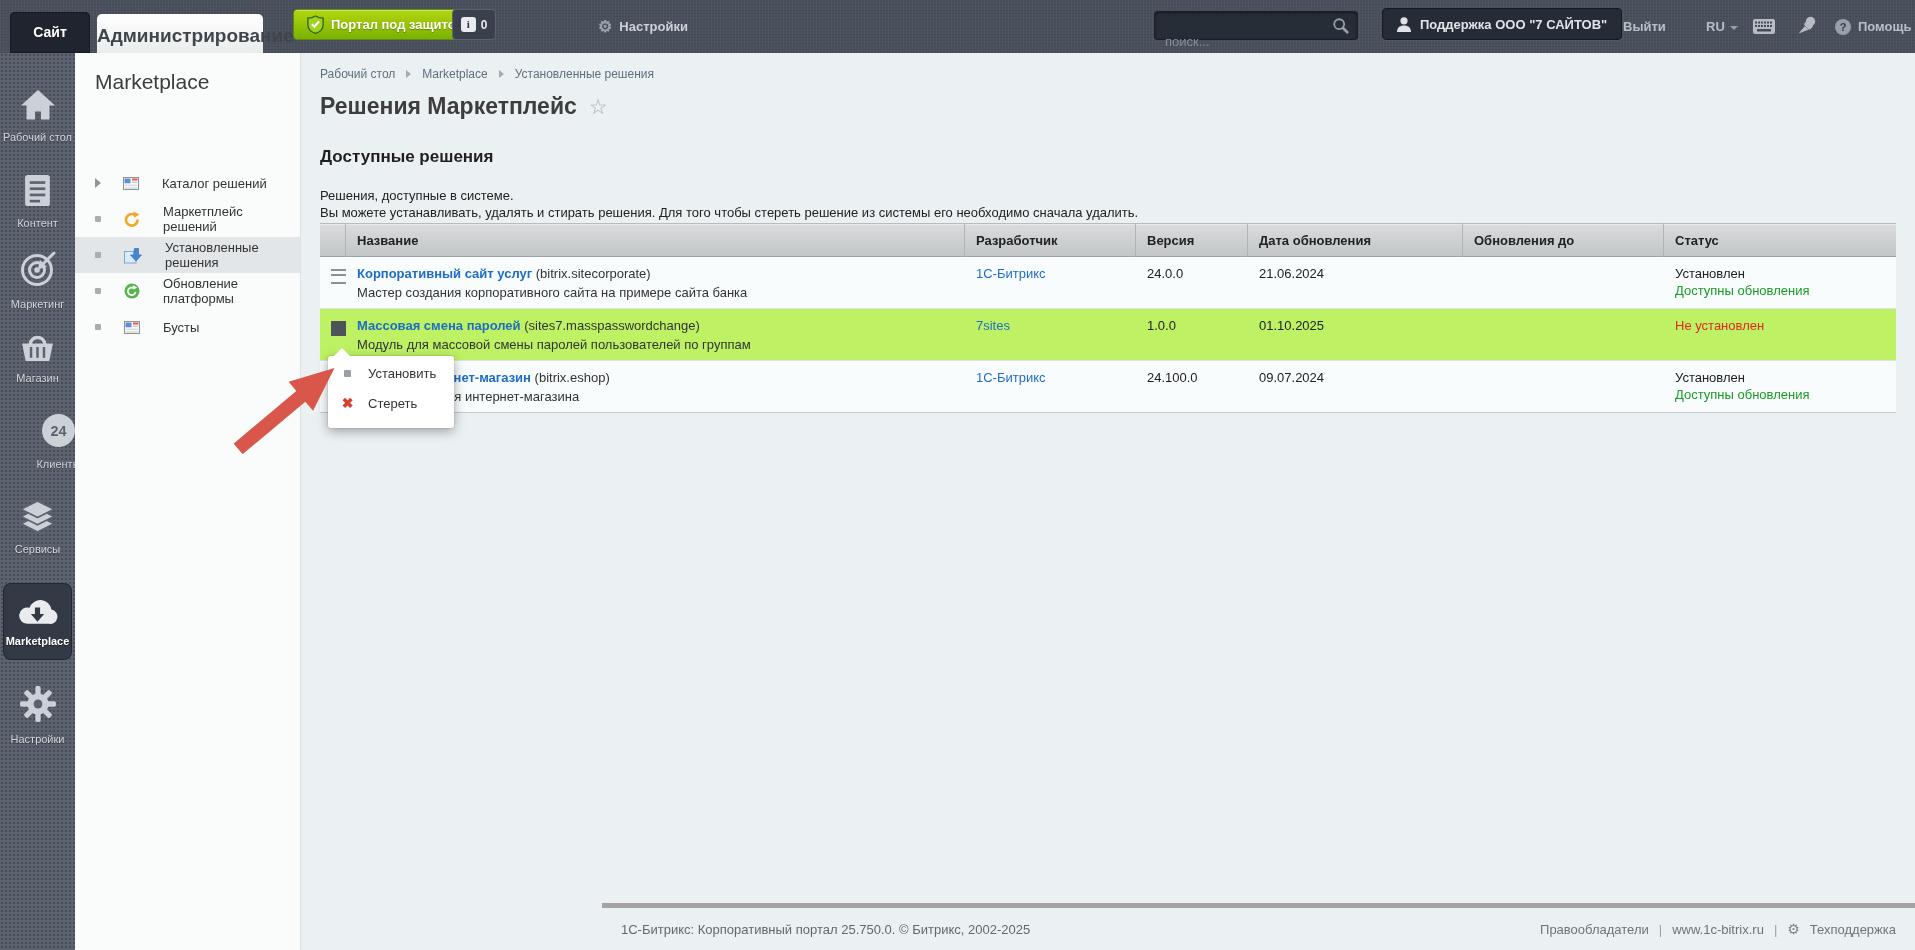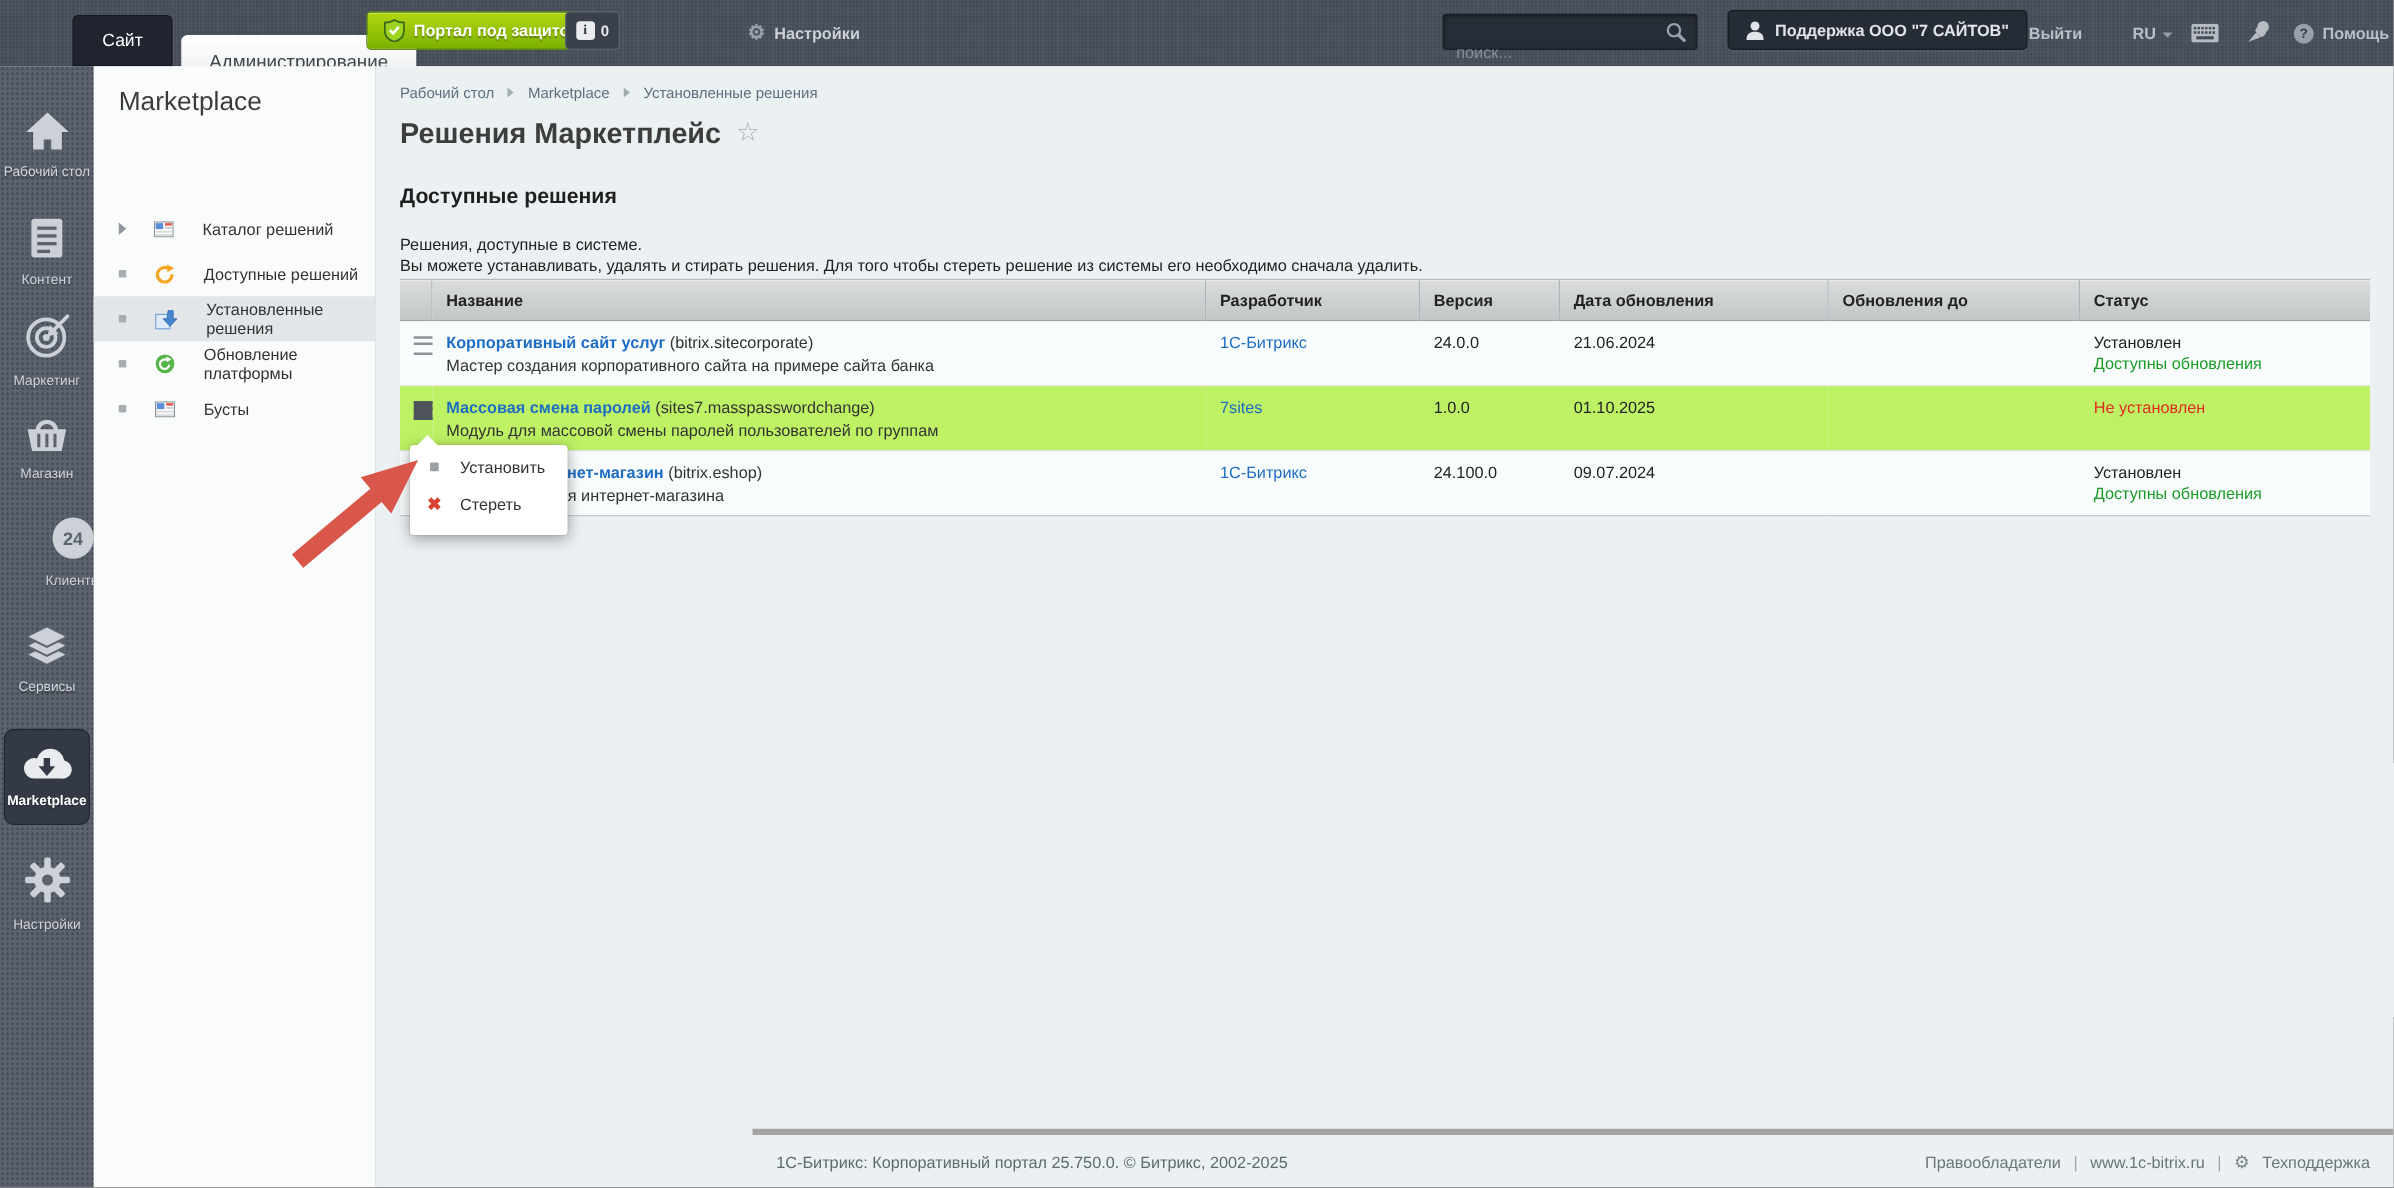--- a/index.html
+++ b/index.html
@@ -3,25 +3,25 @@
 <meta charset="utf-8">
 <style>
   html,body{margin:0;padding:0;background:#333;}
   .screen{position:relative;width:1915px;height:950px;overflow:hidden;
     font-family:"Liberation Sans",sans-serif;background:#ebf0f2;}
 
   
   .topbar{position:absolute;left:0;top:0;width:100%;height:53px;background-color:#49505c;
     background-image:repeating-linear-gradient(90deg,rgba(255,255,255,.04) 0 1px,transparent 1px 3px),
                      repeating-linear-gradient(0deg,rgba(0,0,0,.07) 0 1px,transparent 1px 3px);}
-  .tab{position:absolute;text-align:center;font-weight:normal;border-radius:5px 5px 0 0;cursor:default;margin-left:48px;}
+  .tab{position:absolute;text-align:center;font-weight:bold;border-radius:5px 5px 0 0;cursor:default;}
   .tab-site{left:10px;top:12px;width:80px;height:41px;line-height:41px;background:#20242e;
     color:#fff;font-size:14px;box-shadow:inset 0 0 0 1px #141820;}
-  .tab-admin{left:97px;top:28px;width:188px;height:43px;line-height:43px;
-    background:linear-gradient(#ffffff,#e7eaea);color:#40454c;font-size:15px;}
+  .tab-admin{left:97px;top:14px;width:166px;height:43px;line-height:43px;
+    background:linear-gradient(#ffffff,#e7eaea);color:#40454c;font-size:19px;}
   .btn-protect{position:absolute;left:293px;top:9px;height:31px;display:flex;align-items:center;gap:7px;
     padding:0 13px;background:linear-gradient(#b2d60f,#7cb100);border:1px solid #5d8d13;border-radius:4px;
     box-shadow:inset 0 1px 0 rgba(255,255,255,.35);color:#fff;font-size:13px;font-weight:bold;
     text-shadow:0 1px 1px rgba(0,0,0,.3);box-sizing:border-box;}
   .btn-counter{position:absolute;left:452px;top:9px;width:44px;height:31px;box-sizing:border-box;
     background:#3a414d;border:1px solid #5b6370;border-radius:4px;display:flex;align-items:center;
     justify-content:center;gap:5px;color:#e8eaee;font-size:12px;font-weight:bold;}
   .info-chip{width:15px;height:15px;background:#e9ebee;border-radius:3px;color:#2e333c;
     font-size:11px;font-weight:bold;text-align:center;line-height:15px;font-family:"Liberation Serif",serif;}
   .tb-settings{position:absolute;left:598px;top:0;height:53px;display:flex;align-items:center;gap:7px;
@@ -344,21 +344,21 @@
       </div>
 
       <div class="smenu-item">
         <span class="sq-bullet"></span>
         <span class="mi">
           <svg width="16" height="16" viewBox="0 0 16 16">
               <path d="M13.5 9.5A5.8 5.8 0 1 1 11 4" fill="none" stroke="#f5a623" stroke-width="2.6" stroke-linecap="round"></path>
               <polygon points="9.5,0.5 15.5,3.5 10,6.8" fill="#f5a623"></polygon>
             </svg>
         </span>
-        <span>Доступные решений</span>
+        <span>Маркетплейс решений</span>
       </div>
 
       <div class="smenu-item active">
         <span class="sq-bullet"></span>
         <span class="mi">
           <svg width="18" height="17" viewBox="0 0 18 17">
               <rect x="0.5" y="4.5" width="11.5" height="11.5" fill="#dfeaf8" stroke="#7aa7d8"></rect>
               <path d="M10.5 1.5h4v6.5h3L12 14 6.5 8h3z" fill="#4787cf" stroke="#2f6cb4" stroke-width="0.7"></path>
             </svg>
         </span>

